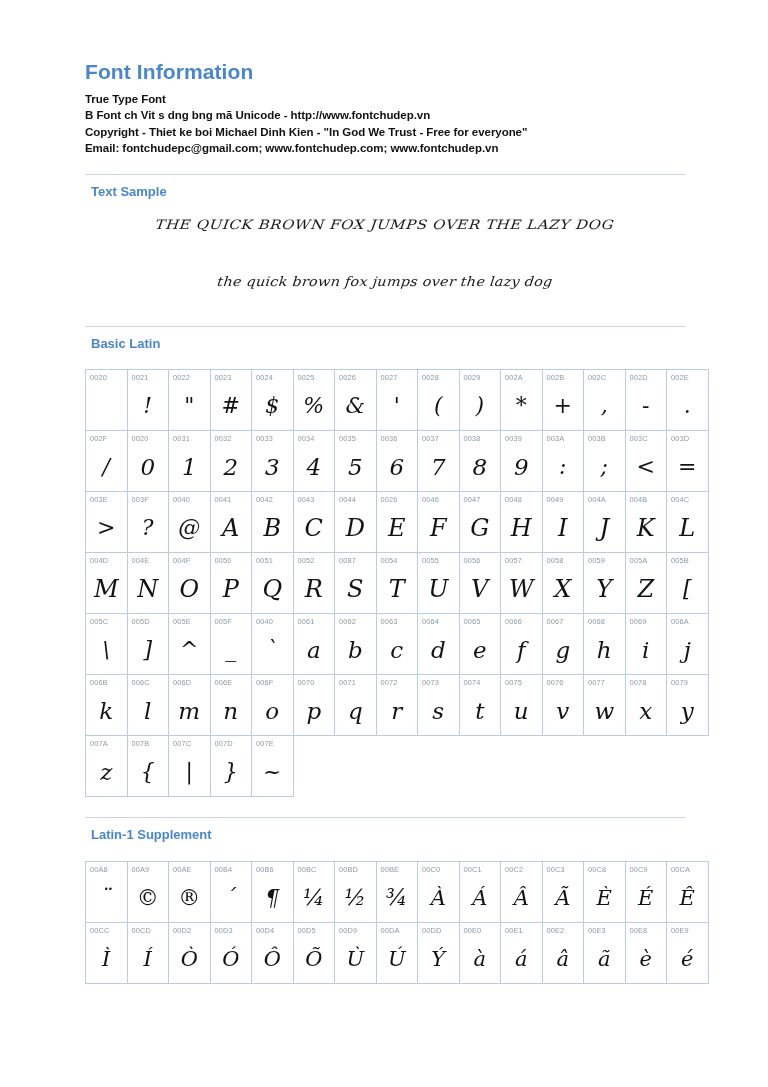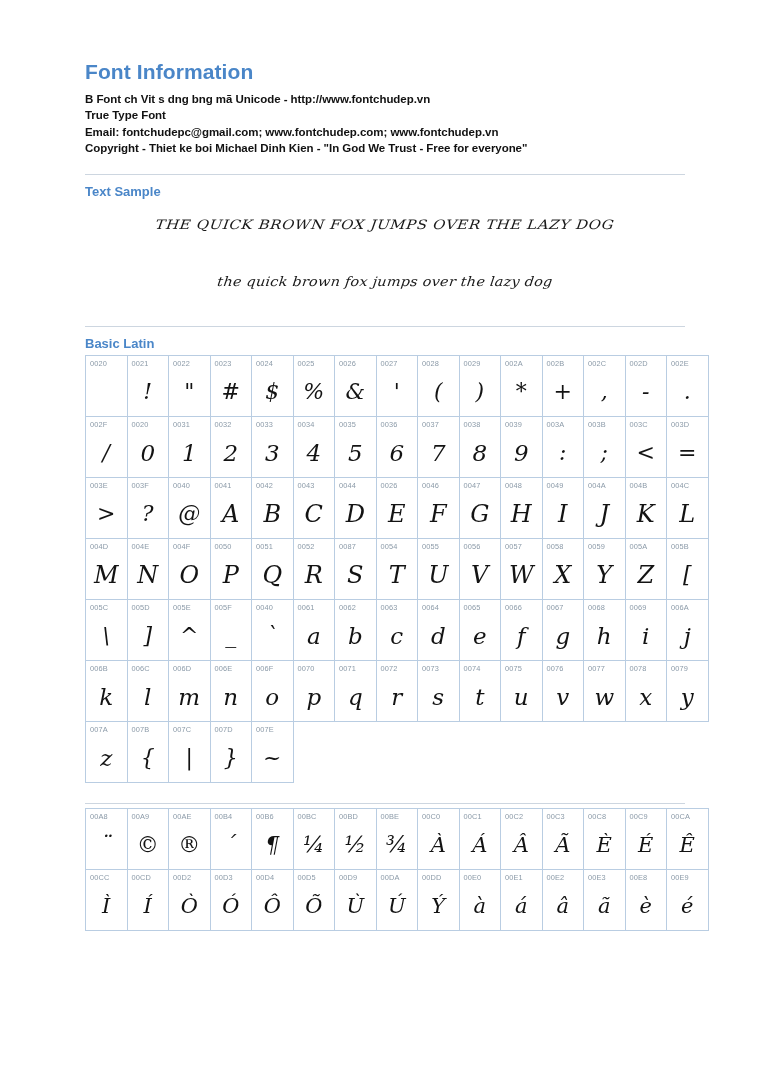--- a/index.html
+++ b/index.html
@@ -46,21 +46,21 @@
     border-top: 1px solid #cdd6e0;
     margin: 0;
     height: 0;
     width: 600px;
   }
 
   .section-heading {
     font-size: 13px;
     font-weight: bold;
     color: #4a86c8;
-    margin: 9px 0 0 0;
+    margin: 9px 0 0 6px;
     line-height: 1.2;
   }
 
   
   .info-block {
     margin: 0;
     padding: 0;
   }
   .info-line {
     font-size: 11.5px;
@@ -98,21 +98,21 @@
   .sample-lower {
     top: 60px;
     font-size: 14.5px;
     letter-spacing: 0.2px;
     transform: scaleY(0.9) skewX(-6deg);
     transform-origin: center center;
   }
 
   
   .grid {
-    margin-top: 4px;
+    margin-top: 18px;
     border-collapse: collapse;
     table-layout: fixed;
     width: 608px;
   }
   .grid td {
     border: 1px solid #b9cde2;
     width: 40.5px;
     padding: 0;
     vertical-align: top;
     background: #ffffff;
@@ -148,24 +148,24 @@
 </style>
 </head>
 <body>
 
 <div class="page">
   <div class="content">
 
     <h1 class="doc-title">Font Information</h1>
 
     <div class="info-block">
+      <div class="info-line">True Type Font</div>
       <div class="info-line">B Font ch Vit s dng bng mã Unicode - http://www.fontchudep.vn</div>
-      <div class="info-line">True Type Font</div>
+      <div class="info-line">Copyright - Thiet ke boi Michael Dinh Kien - "In God We Trust - Free for everyone"</div>
       <div class="info-line">Email: fontchudepc@gmail.com; www.fontchudep.com; www.fontchudep.vn</div>
-      <div class="info-line">Copyright - Thiet ke boi Michael Dinh Kien - "In God We Trust - Free for everyone"</div>
     </div>
 
     <div style="height:18px"></div>
     <hr class="section-rule">
     <h2 class="section-heading">Text Sample</h2>
 
     <div class="sample-wrap">
       <div class="sample-line sample-upper">THE QUICK BROWN FOX JUMPS OVER THE LAZY DOG</div>
       <div class="sample-line sample-lower">the quick brown fox jumps over the lazy dog</div>
     </div>
@@ -576,20 +576,21 @@
             <td class="empty-spacer"></td>
             <td class="empty-spacer"></td>
             <td class="empty-spacer"></td>
             <td class="empty-spacer"></td>
           </tr>
         </tbody>
       </table>
 
     <div style="height:20px"></div>
     <hr class="section-rule">
+    <h2 class="section-heading">Latin-1 Supplement</h2>
     <table class="grid">
         <tbody>
           <tr>
             <td rowspan="1">
               <div class="cp">00A8</div>
               <div class="gl sym">¨</div>
             </td>
             <td rowspan="1">
               <div class="cp">00A9</div>
               <div class="gl sym">©</div>

